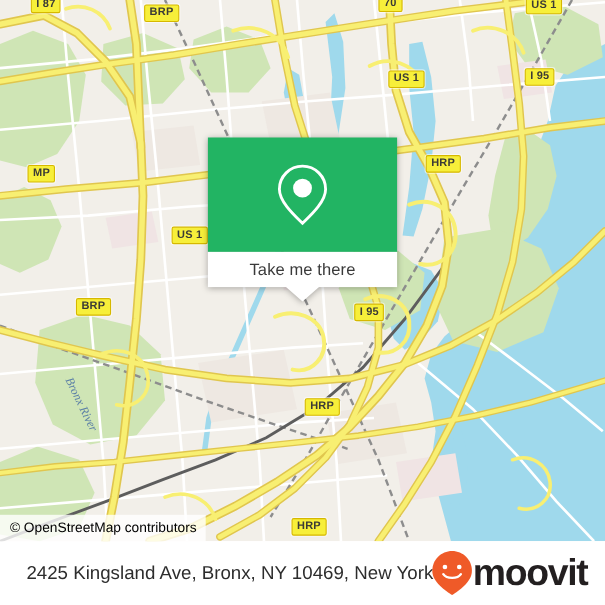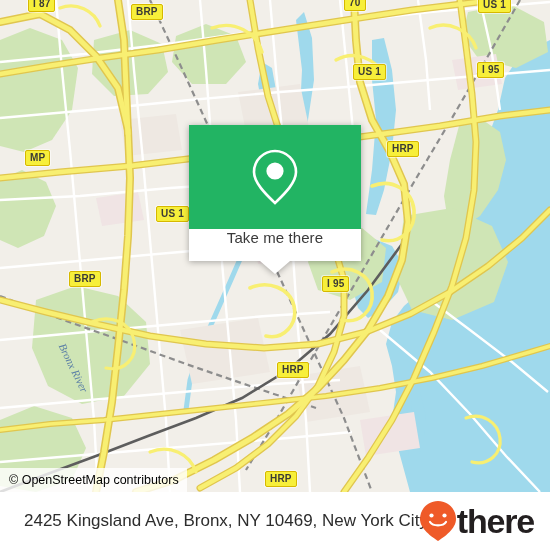--- a/index.html
+++ b/index.html
@@ -88,20 +88,21 @@
     height: 104px;
     background: #22b463;
     display: flex;
     align-items: center;
     justify-content: center;
   }
   #popup-bottom {
     height: 32px;
     background: #ffffff;
     display: flex;
+    align-items: center;
     justify-content: center;
   }
   #popup-label {
     color: #3a3a3a;
     font-family: "Liberation Sans", sans-serif;
     font-size: 15px;
     letter-spacing: .1px;
   }
   #popup-tail {
     position: absolute;
@@ -319,17 +320,17 @@
 
   <div id="bottom-bar">
     <div id="bottom-address">2425 Kingsland Ave, Bronx, NY 10469, New York City</div>
     <div id="brand">
       <svg width="42" height="44" viewBox="0 0 42 44">
         <path d="M21 2 C11 2 3 10 3 20 C3 30 15 38 21 42 C27 38 39 30 39 20 C39 10 31 2 21 2 Z" fill="#ef5a28"></path>
         <circle cx="14.5" cy="16.5" r="2.1" fill="#ffffff"></circle>
         <circle cx="27.5" cy="16.5" r="2.1" fill="#ffffff"></circle>
         <path d="M13 23 C16 27.5 26 27.5 29 23" fill="none" stroke="#ffffff" stroke-width="2.2" stroke-linecap="round"></path>
       </svg>
-      <span id="brand-wordmark">there</span>
+      <span id="brand-wordmark">moovit</span>
     </div>
   </div>
 
 </div>
 
 </body></html>

